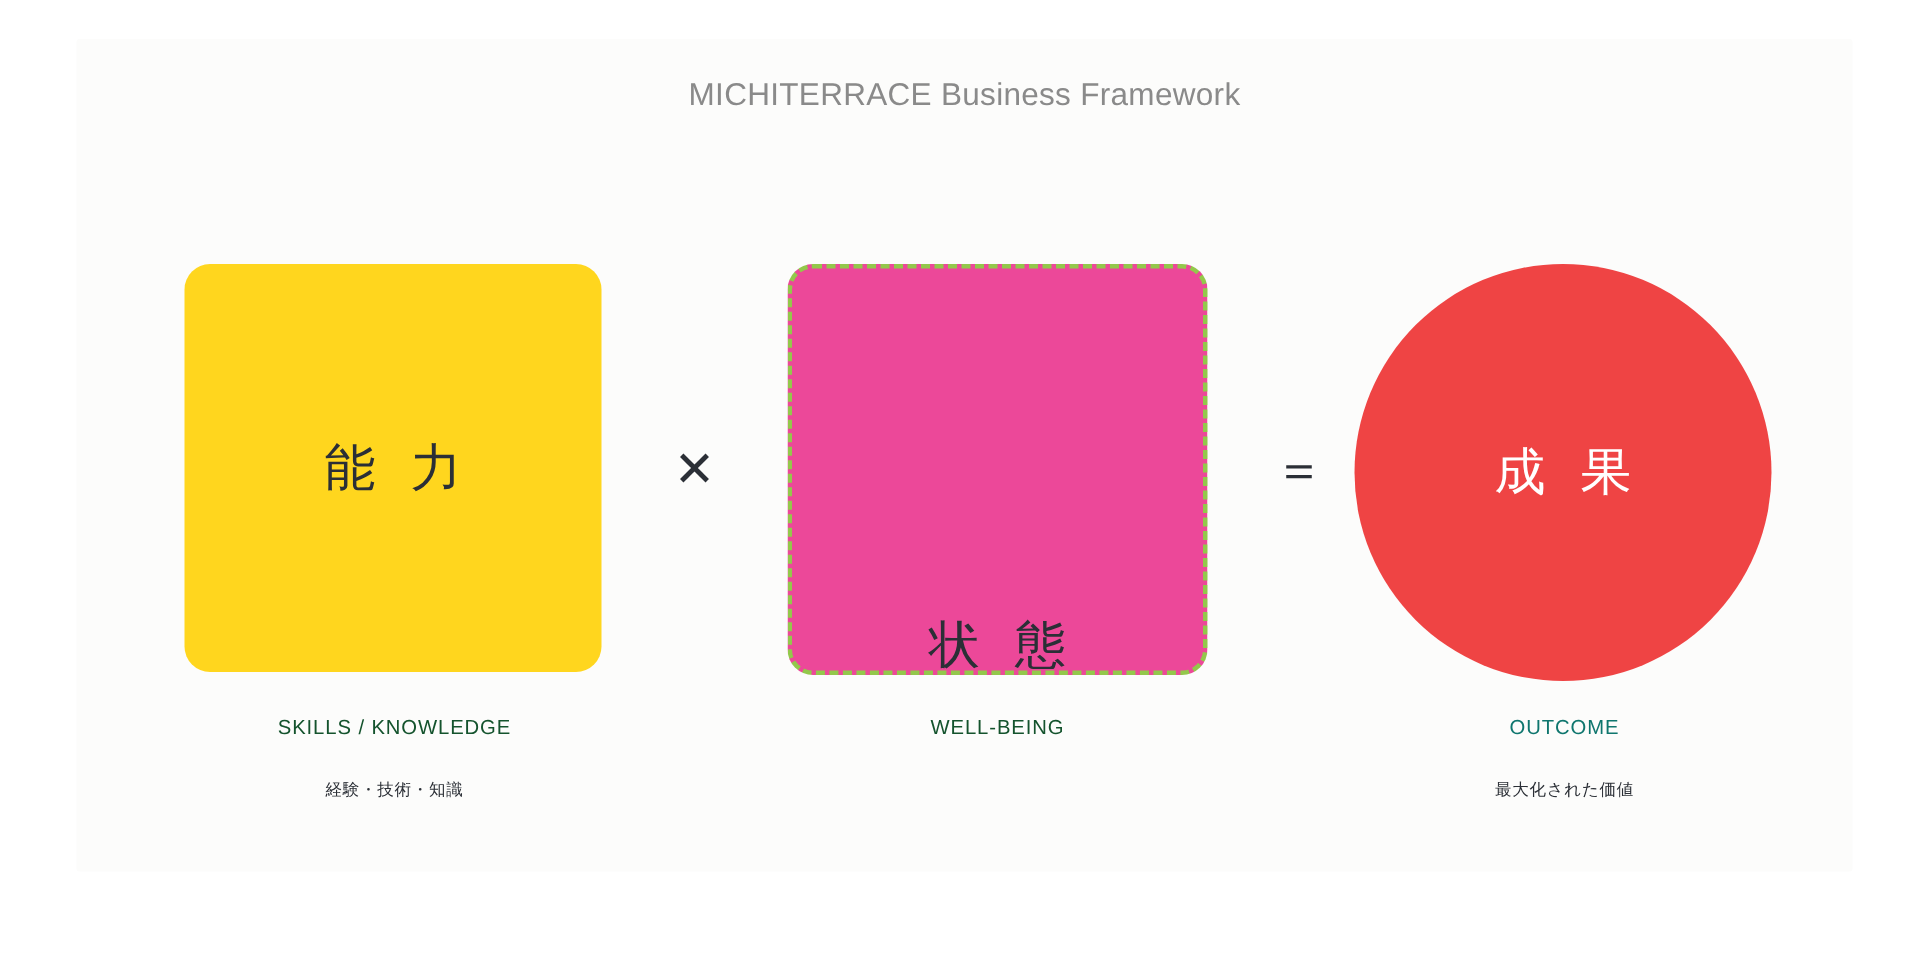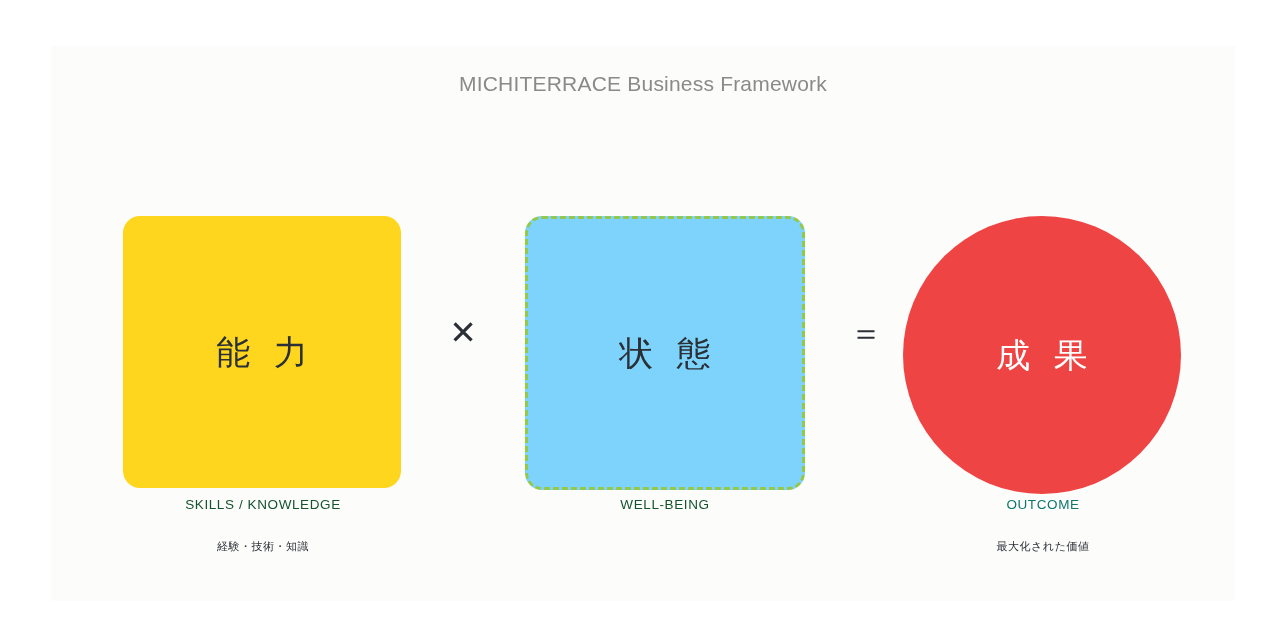--- a/index.html
+++ b/index.html
@@ -11,21 +11,21 @@
     width: 1280px;
     height: 635px;
     overflow: hidden;
     font-family: "Liberation Sans", "DejaVu Sans", sans-serif;
     -webkit-font-smoothing: antialiased;
   }
 
   .figure-panel {
     position: absolute;
     left: 51px;
-    top: 46px;
+    top: 26px;
     width: 1184px;
     height: 555px;
     background: #fcfcfb;
     border-radius: 2px;
     text-decoration: underline;
   }
 
   .figure-title {
     position: absolute;
     left: 0;
@@ -54,21 +54,20 @@
     height: 380px;
   }
   .term-skills   { left: 72px; }
   .term-state    { left: 474px; }
   .term-outcome  { left: 852px; }
 
   .shape-wrap {
     position: relative;
     width: 280px;
     height: 272px;
-    margin-top: 20px;
   }
 
   .shape {
     position: absolute;
     left: 0;
     top: 0;
     display: flex;
     align-items: center;
     justify-content: center;
     box-sizing: border-box;
@@ -77,23 +76,24 @@
   .shape-square-solid {
     width: 278px;
     height: 272px;
     background: #ffd61e;
     border-radius: 17px;
   }
 
   .shape-square-dashed {
     width: 280px;
     height: 274px;
-    background: #7dd3fc;
+    background: #ec4899;
     border: 3px dashed #93c84b;
     border-radius: 17px;
+    align-items: flex-end;
   }
 
   .shape-circle {
     width: 278px;
     height: 278px;
     background: #ef4444;
     border-radius: 50%;
   }
 
   .shape-label {

